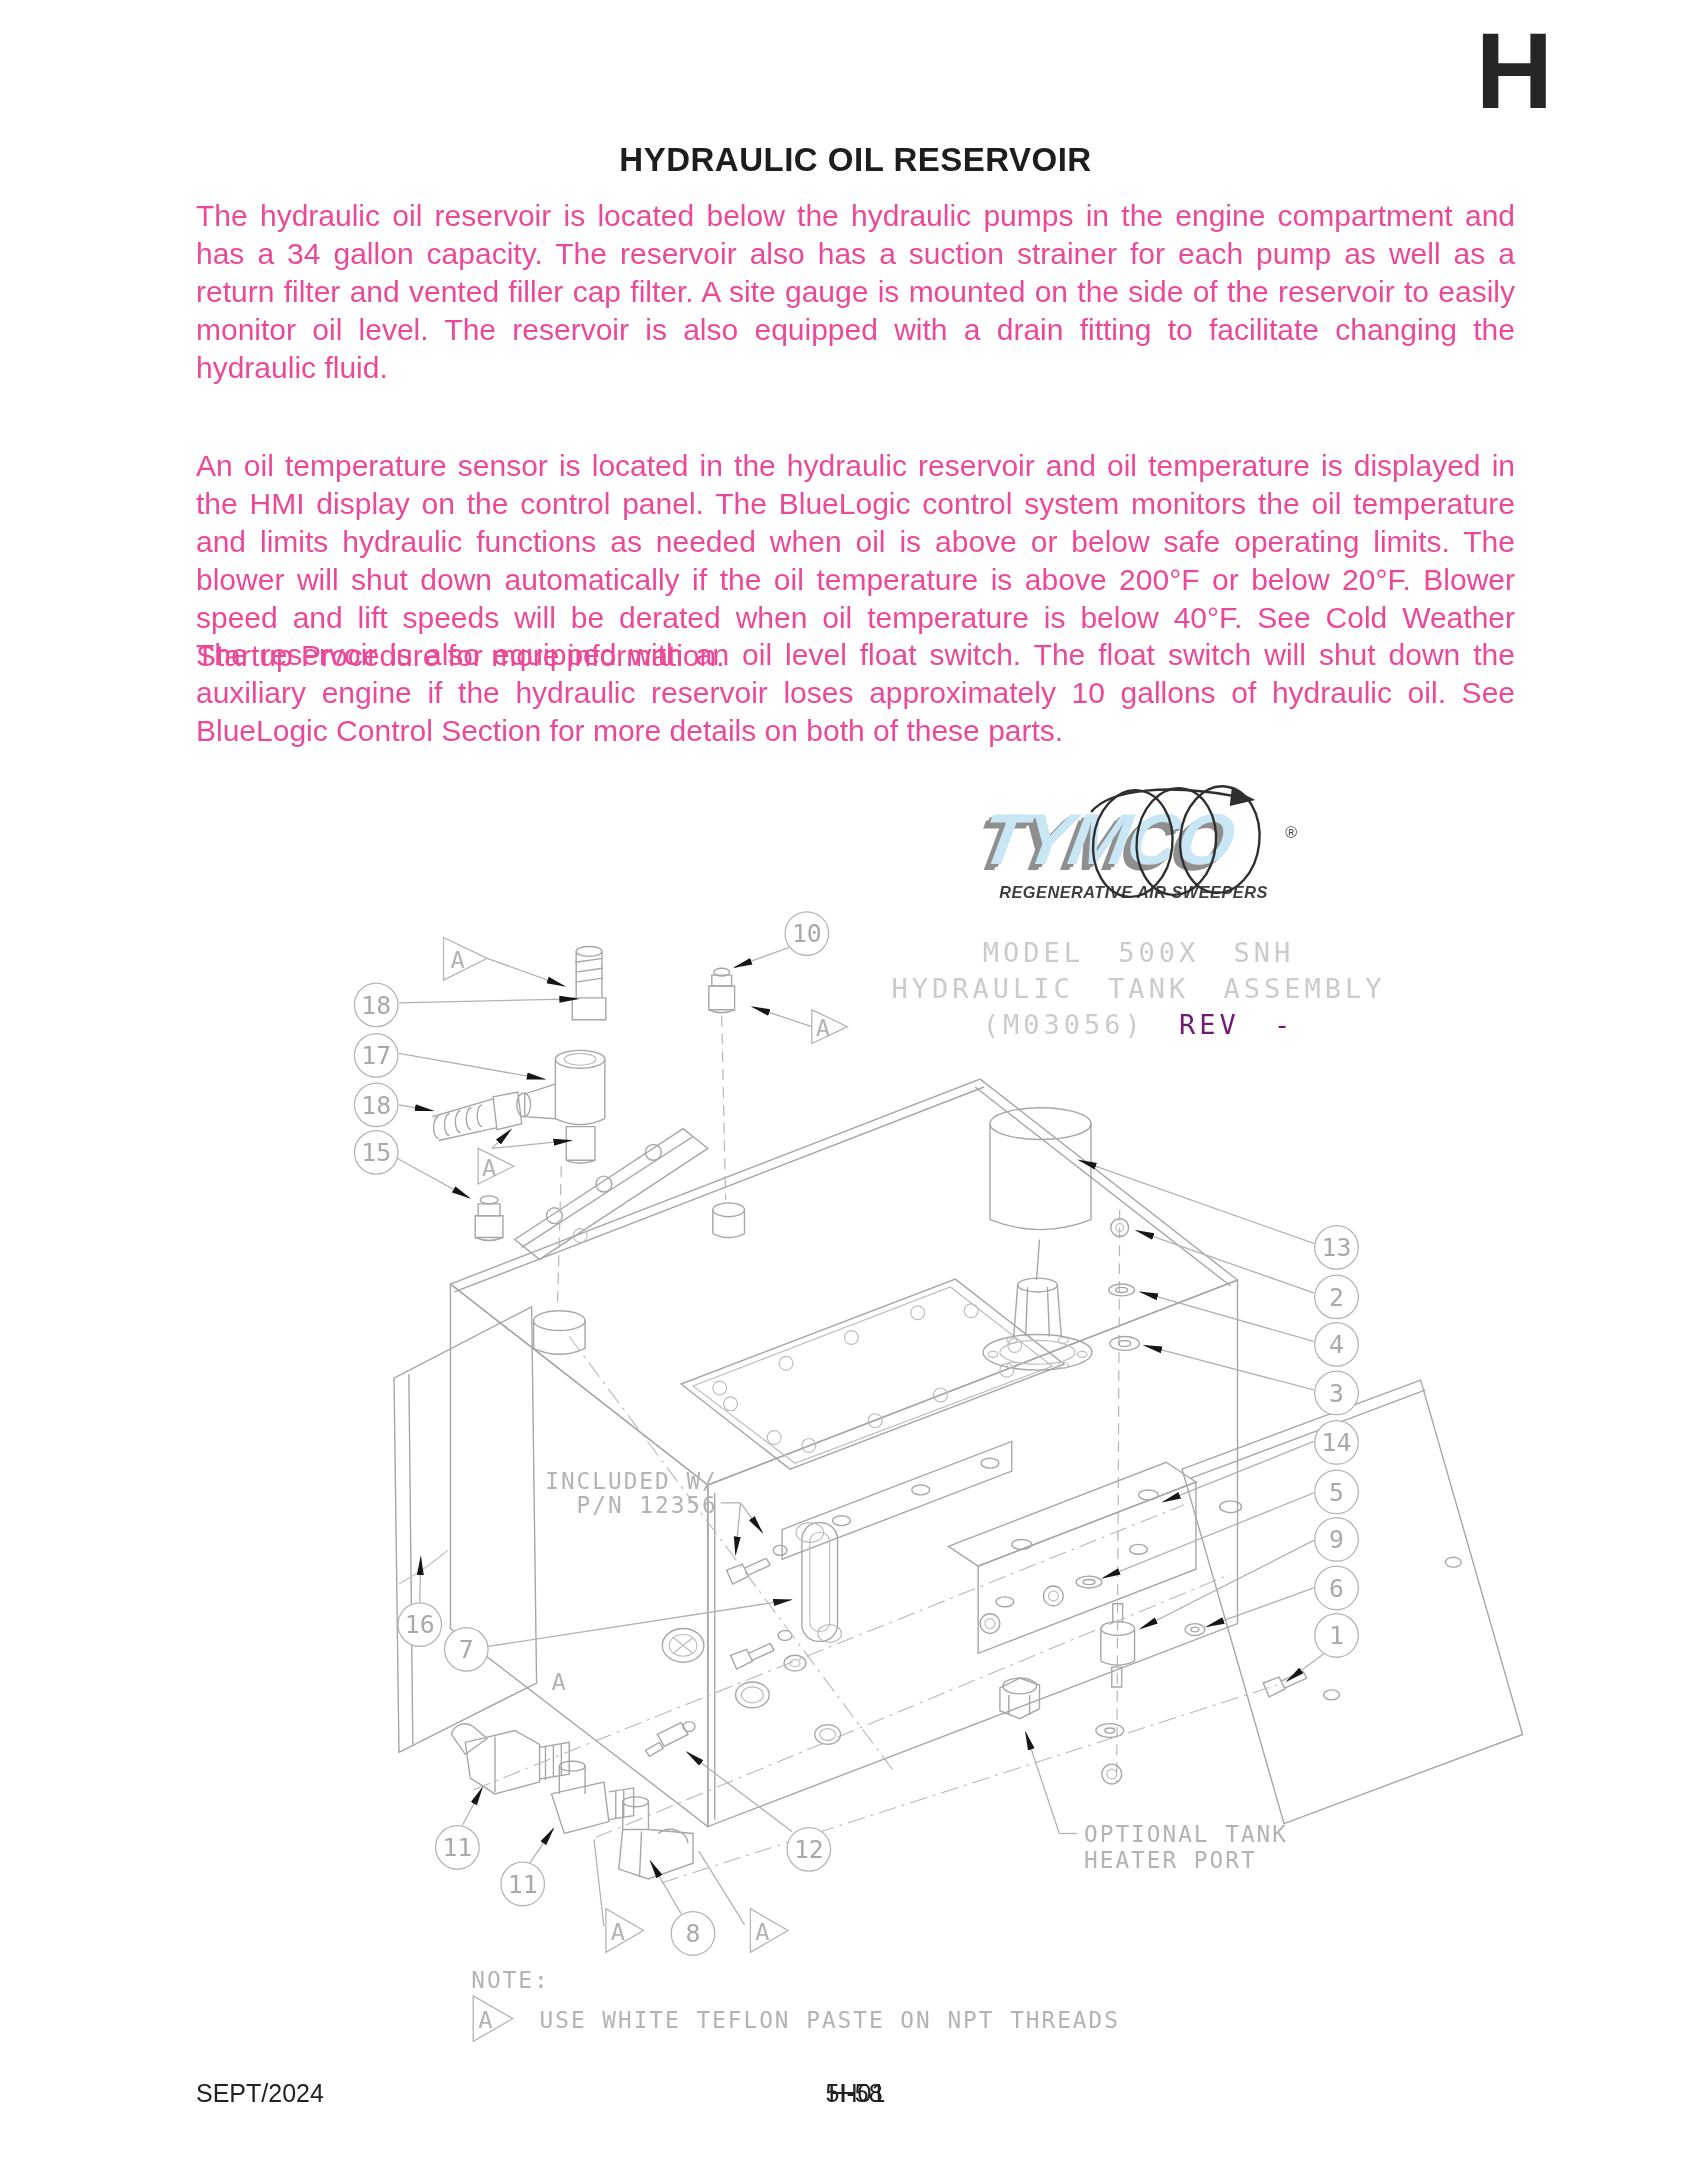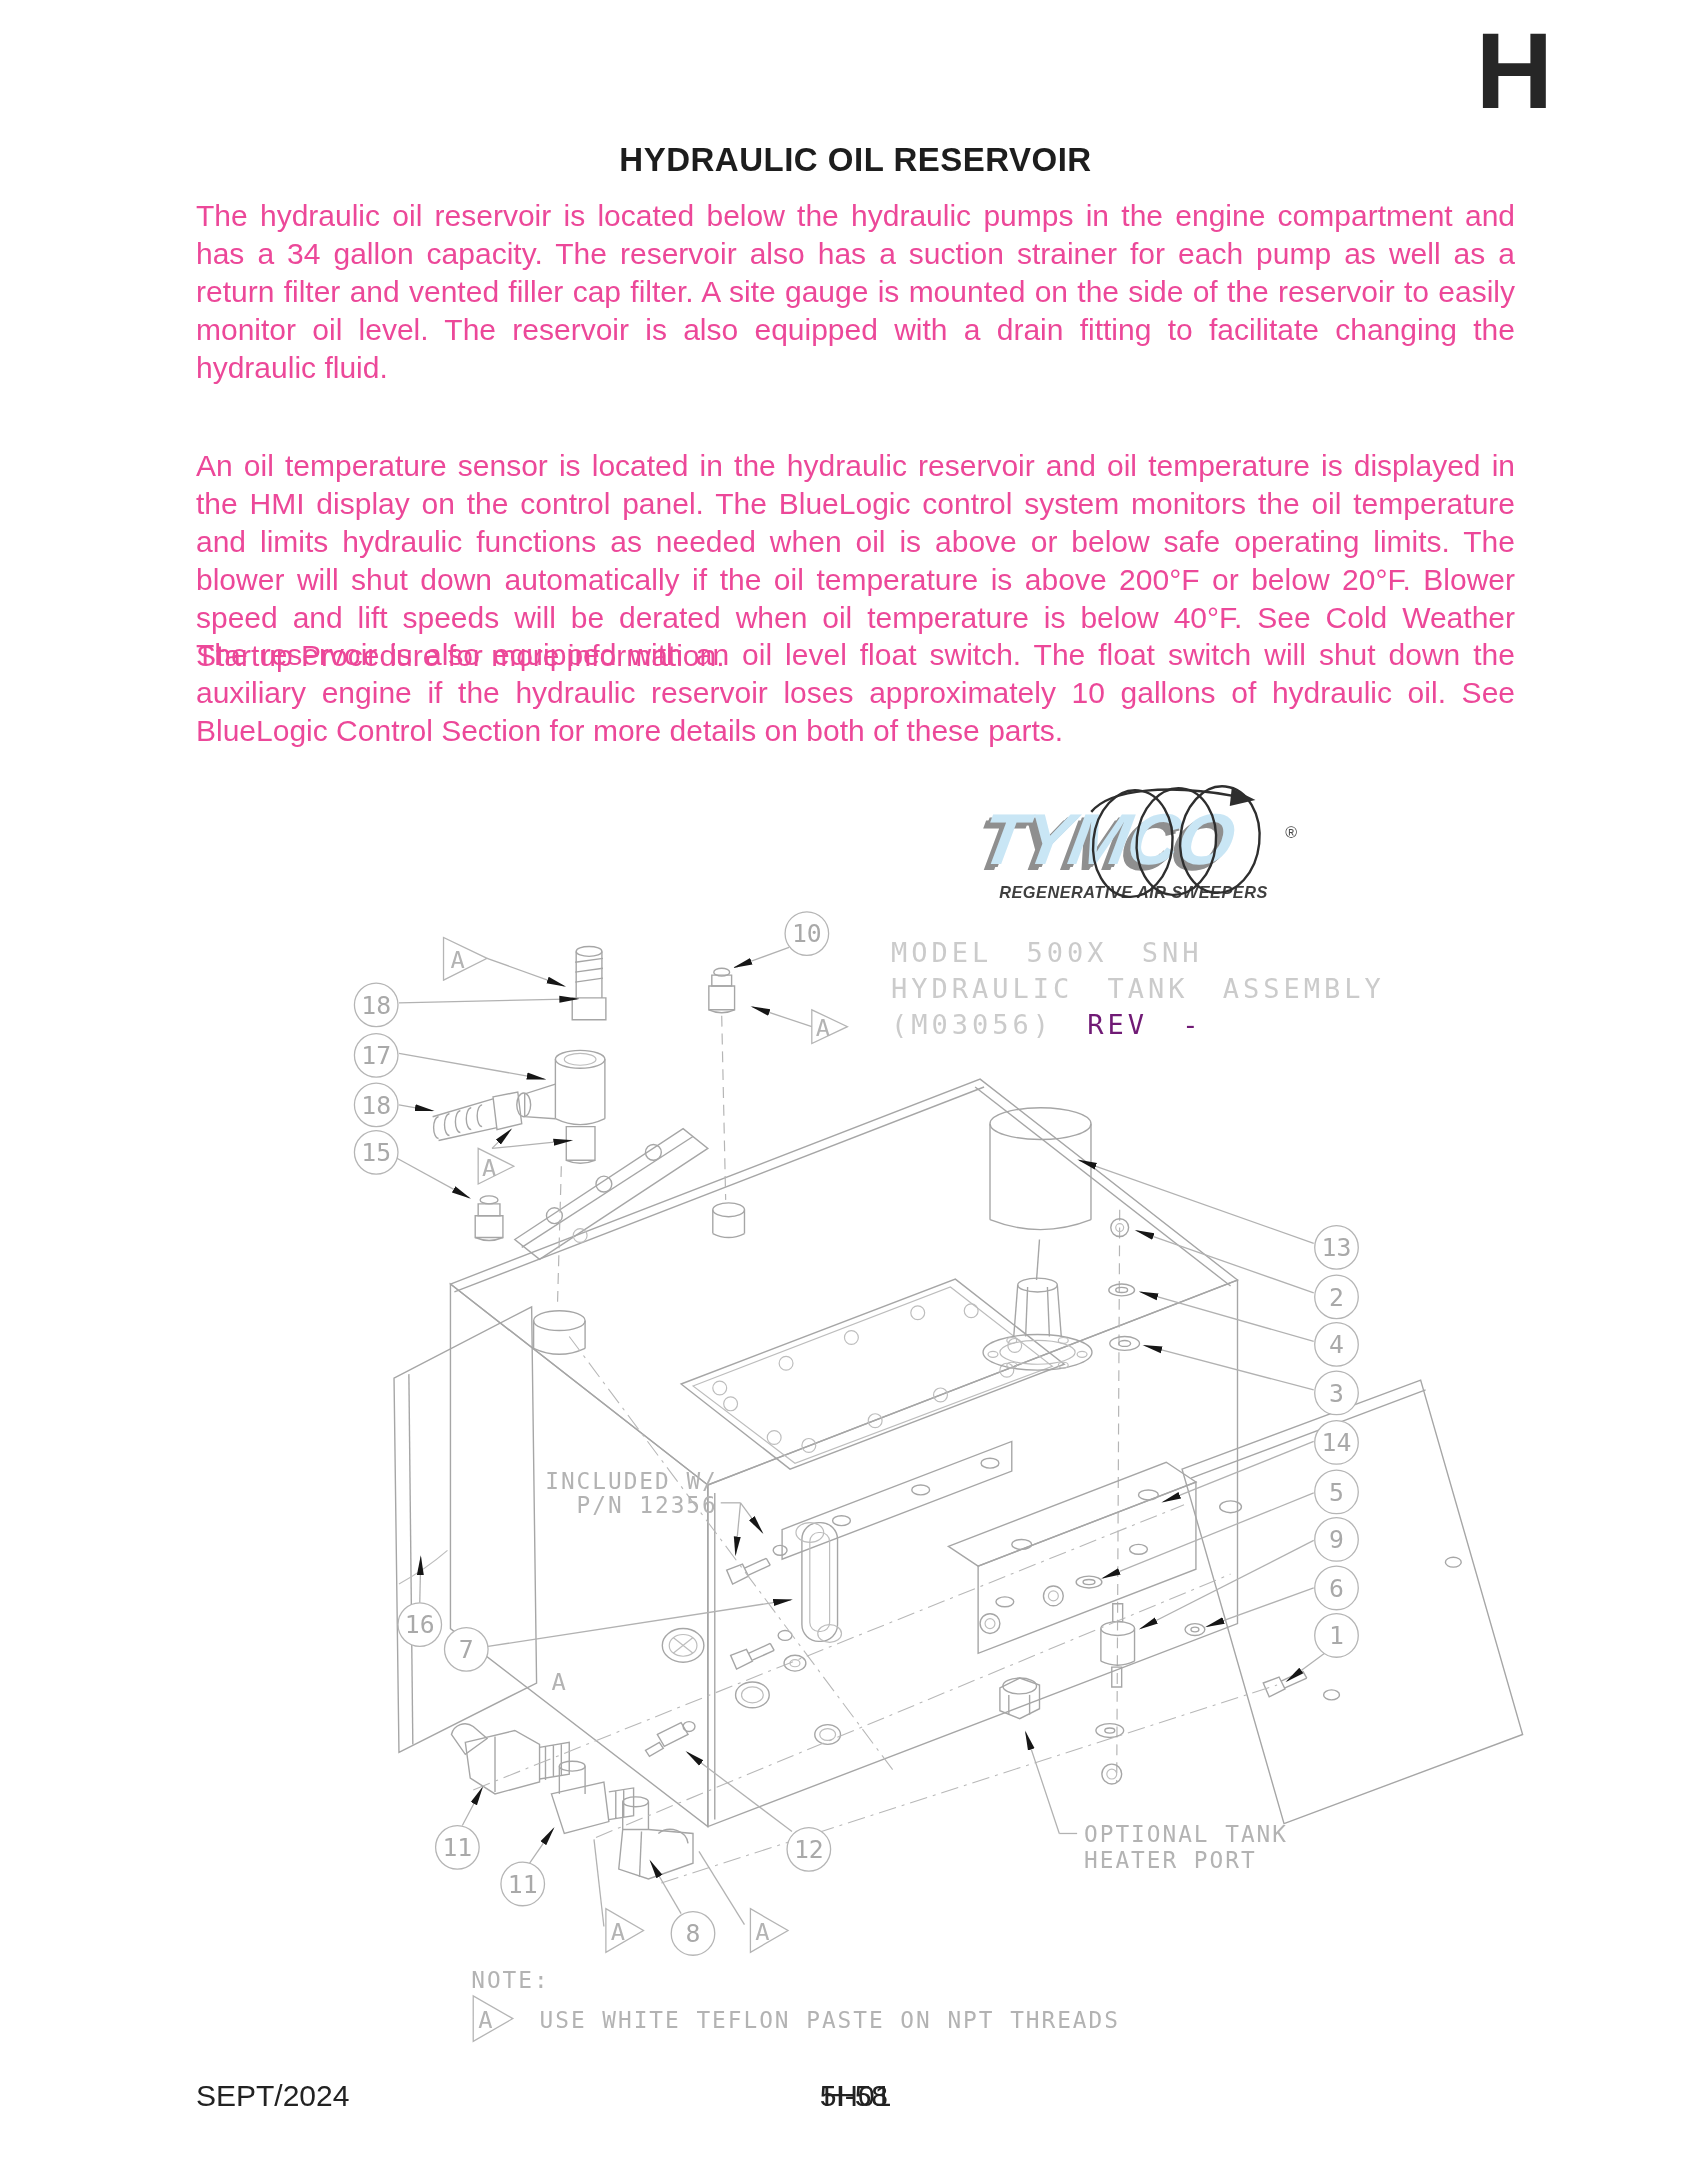--- a/index.html
+++ b/index.html
@@ -5,35 +5,35 @@
   html,body{margin:0;padding:0;background:#e8e8e8;}
   .page{position:relative;width:1683px;height:2178px;background:#ffffff;margin:0 auto;
         font-family:"Liberation Sans", sans-serif;color:#1d1d1d;overflow:hidden;}
   .section-letter{position:absolute;left:1455px;top:18px;width:119px;text-align:center;
         font-size:107px;font-weight:bold;color:#262626;line-height:1;}
   .doc-title{position:absolute;left:196px;top:141px;width:1319px;text-align:center;
         font-size:33px;font-weight:bold;letter-spacing:0.5px;}
   .para{position:absolute;left:196px;width:1319px;font-size:30px;line-height:38px;
         text-align:justify;color:#ec4899;}
   .p1{top:197px;} .p2{top:403px;margin-top:44px;} .p3{top:636px;}
-  .footer-item{position:absolute;top:2079px;font-size:30px;color:#222;}
+  .footer-item{position:absolute;top:2079px;font-size:25px;color:#222;}
   .f-left{left:196px;} .f-center{left:196px;width:1319px;text-align:center;} .f-right{left:196px;width:1319px;text-align:center;}
 
   
   .logo{position:absolute;left:982px;top:800px;width:303px;height:149px;}
   .logo .brand{display:block;font-size:72px;font-weight:bold;font-style:italic;
         letter-spacing:-2px;color:#c9e6f5;transform:skewX(-10deg);
         text-shadow:-3px 3px 0 #8f8f8f,-6px 6px 0 #8f8f8f;line-height:1.1;}
   .logo .reg{position:absolute;right:-12px;top:24px;font-size:16px;color:#4a4a4a;font-style:normal;}
   .logo .tagline{display:block;margin-top:4px;text-align:center;font-size:16.3px;font-weight:bold;
         font-style:italic;color:#3f3f3f;letter-spacing:0.5px;}
   .coil{position:absolute;left:40px;top:-18px;pointer-events:none;}
 
   
-  .cad-block{position:absolute;left:891px;top:935px;width:495px;text-align:left;
+  .cad-block{position:absolute;left:891px;top:935px;width:495px;text-align:center;
         font-family:"DejaVu Sans Mono", monospace;color:#cbcbcb;font-size:27px;
         letter-spacing:4px;line-height:36px;word-spacing:14px;}
   .cad-block .rev{color:#701a75;}
 
   
   .dwg-svg{position:absolute;left:0;top:0;}
   .dwg{stroke:#a6a6a6;fill:none;stroke-width:1.4px;}
   .dwg-lt{stroke:#bdbdbd;fill:none;stroke-width:1.2px;}
   .ldr{stroke:#b2b2b2;fill:none;stroke-width:1.3px;}
   .dash{stroke:#b5b5b5;fill:none;stroke-width:1.2px;stroke-dasharray:11 7;}

